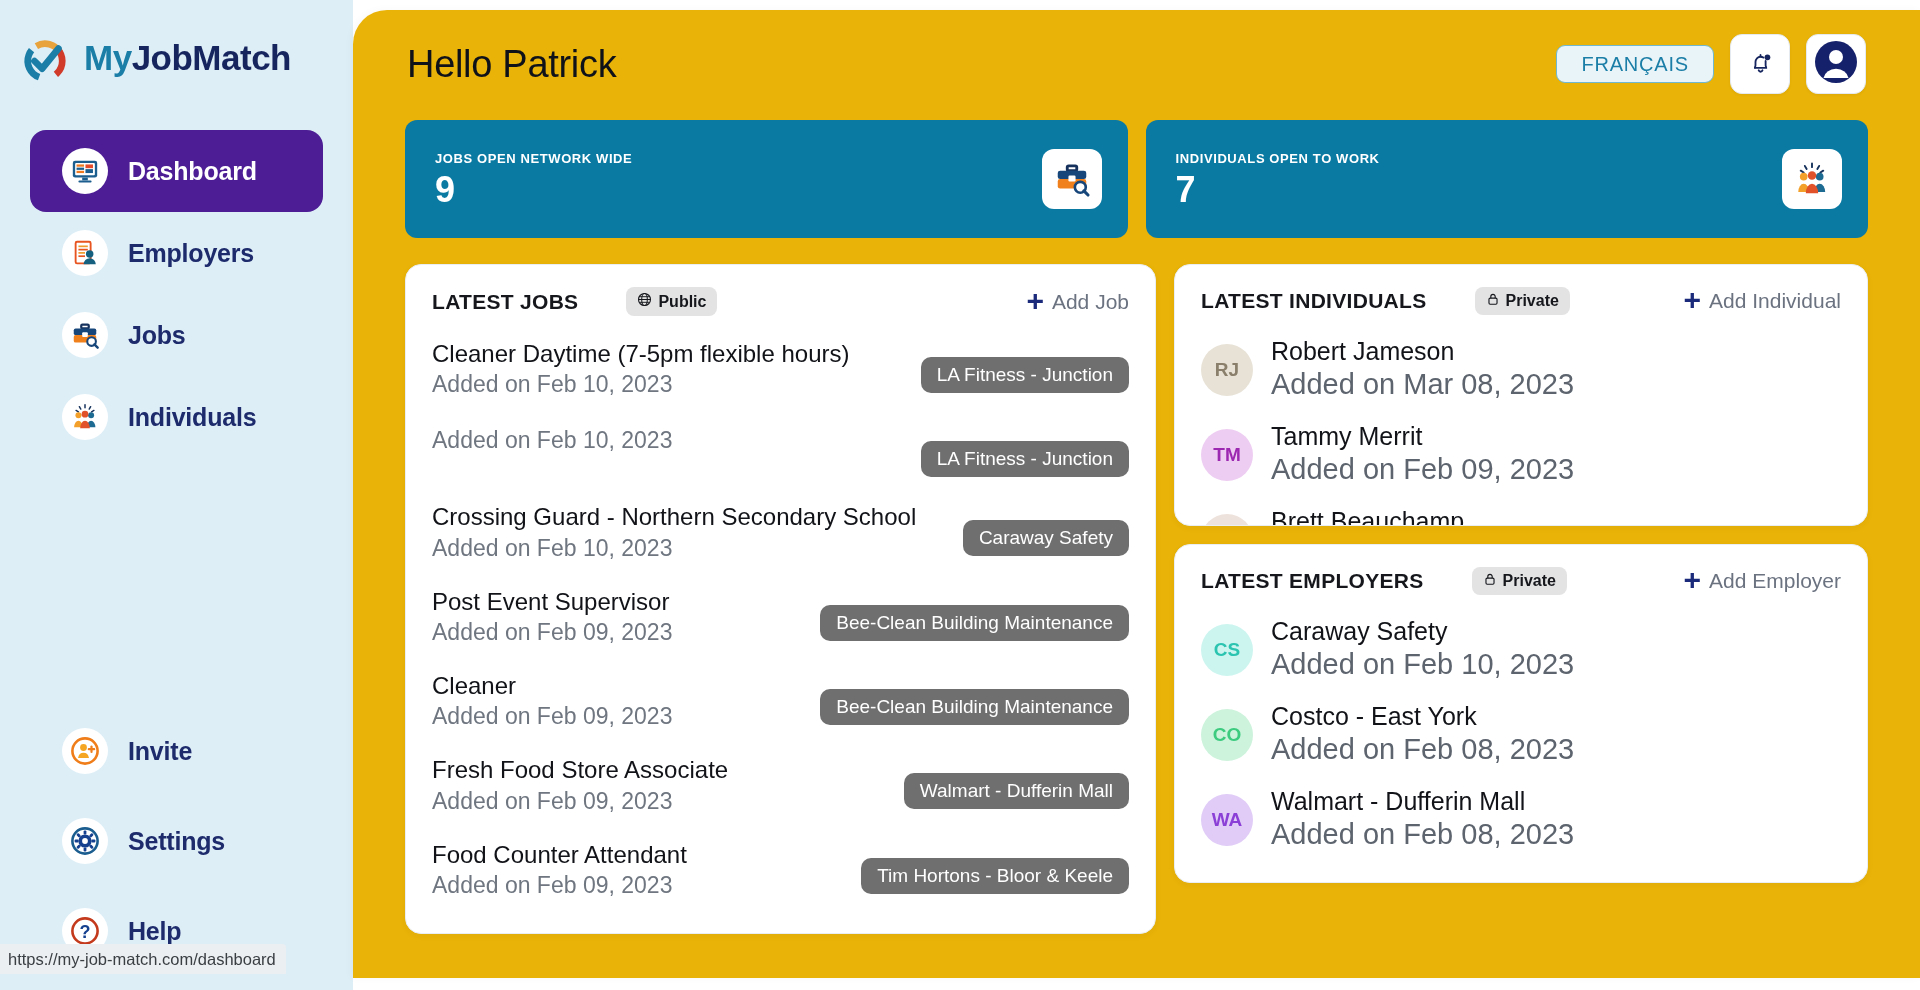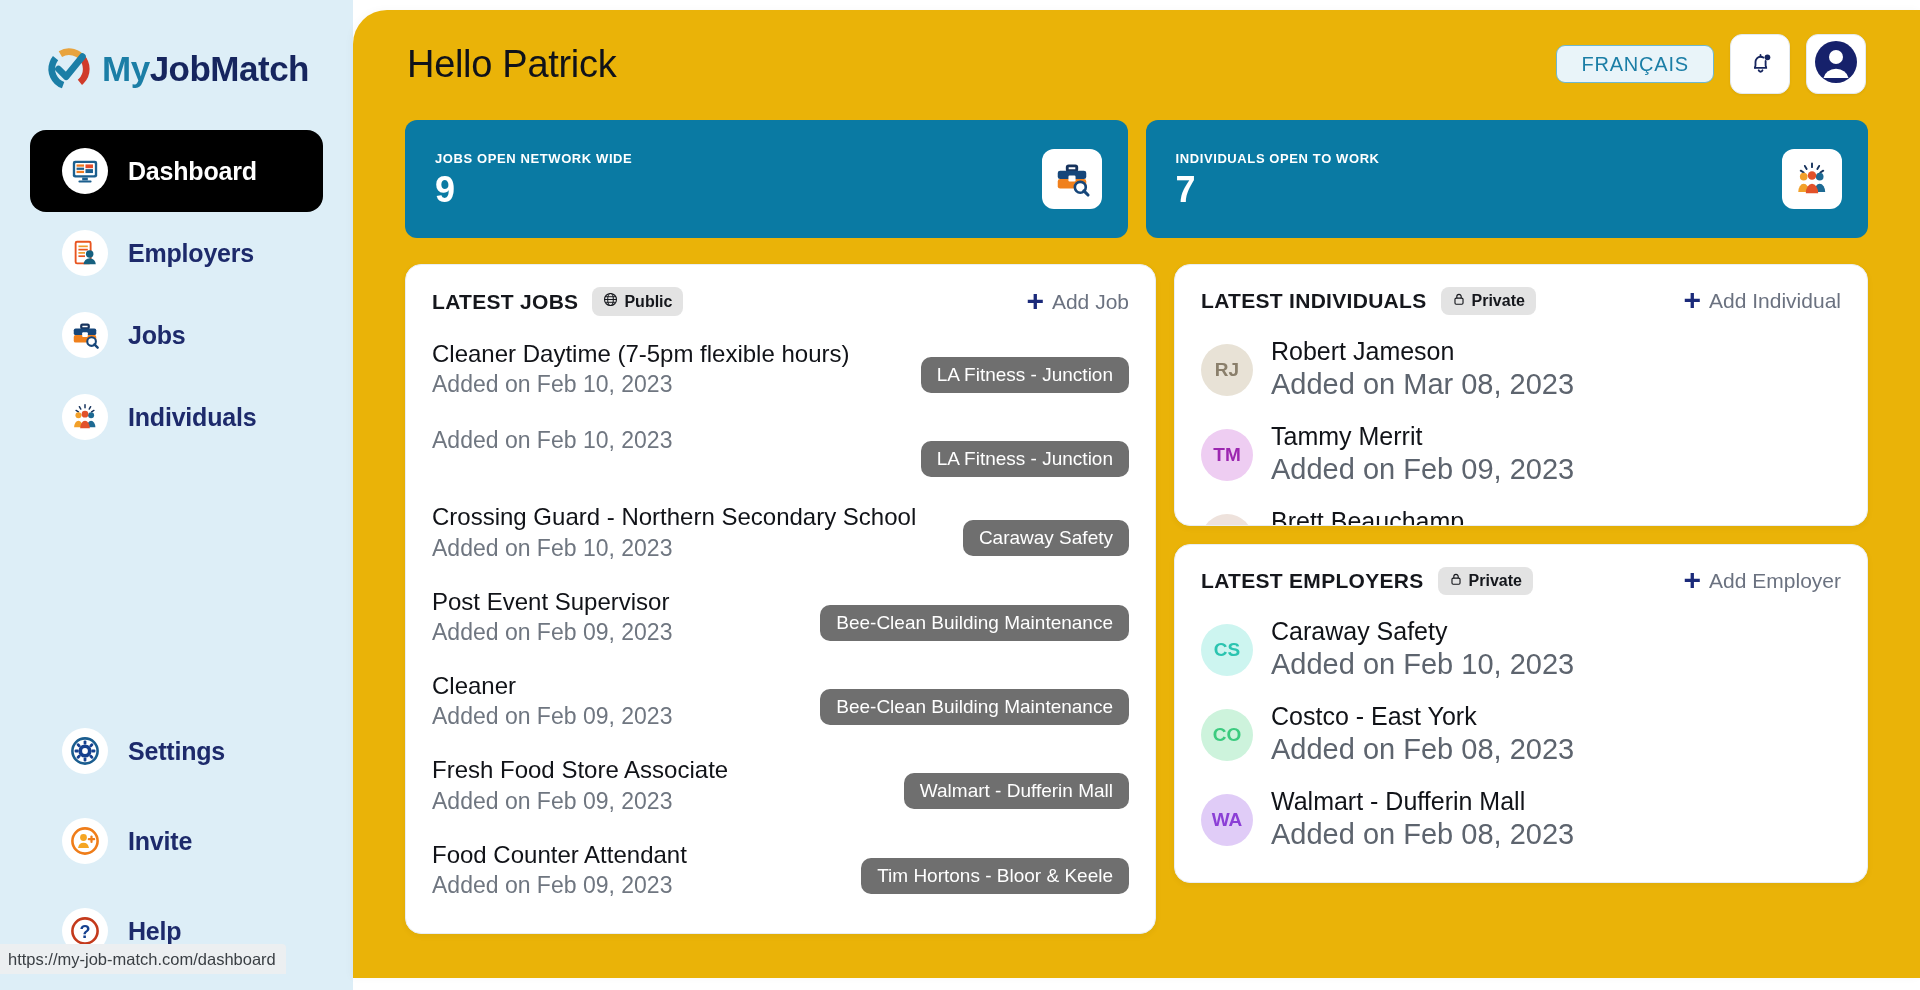--- a/index.html
+++ b/index.html
@@ -20,23 +20,22 @@
   .sidebar {
     width: 353px;
     height: 990px;
     background: #ddeef7;
     position: relative;
     flex: 0 0 353px;
     padding-top: 38px;
   }
   .brand {
     display: flex;
-    align-items: center;
-    gap: 10px;
-    padding-left: 46px;
+    gap: 16px;
+    padding-left: 22px;
     height: 62px;
   }
   .brand-mark { width: 46px; height: 46px; flex: 0 0 46px; }
   .brand-text {
     font-size: 35px;
     font-weight: 700;
     letter-spacing: -0.5px;
     white-space: nowrap;
   }
   .brand-my { color: #1b7ea6; }
@@ -47,21 +46,21 @@
     display: flex;
     align-items: center;
     gap: 20px;
     height: 82px;
     padding-left: 32px;
     margin: 0 30px 0 30px;
     border-radius: 16px;
     cursor: pointer;
   }
   .nav-item.active {
-    background: #000000;
+    background: #4c1d95;
   }
   .nav-label {
     font-size: 25px;
     font-weight: 700;
     color: #1d2a6b;
     letter-spacing: -0.2px;
   }
   .nav-item.active .nav-label { color: #ffffff; }
   .nav-icon {
     width: 46px; height: 46px; flex: 0 0 46px;
@@ -215,20 +214,21 @@
   .vis-badge {
     display: inline-flex;
     align-items: center;
     gap: 6px;
     background: #e3e3e3;
     border-radius: 8px;
     padding: 5px 11px;
     font-size: 16px;
     font-weight: 700;
     color: #15171c;
+    margin-left: 34px;
   }
   .add-link {
     display: inline-flex;
     align-items: center;
     gap: 8px;
     color: #6b7280;
     font-size: 21px;
     cursor: pointer;
     white-space: nowrap;
   }
@@ -386,50 +386,50 @@
           </svg>
         </span>
         <span class="nav-label">Individuals</span>
       </div>
     </nav>
 
     <div class="nav-bottom">
       <div class="nav-item">
         <span class="nav-icon">
           <svg viewBox="0 0 32 32" width="32" height="32">
+            <circle cx="16" cy="16" r="12.6" fill="none" stroke="#ef7d1a" stroke-width="2.6"></circle>
+            <circle cx="14.5" cy="12.5" r="3.4" fill="#f5a623"></circle>
+            <path d="M9 23 a5.6 6.6 0 0 1 11 0z" fill="#f5a623"></path>
+            <g stroke="#ef7d1a" stroke-width="2.2" stroke-linecap="round">
+              <line x1="22.5" y1="11.5" x2="22.5" y2="17"></line>
+              <line x1="19.8" y1="14.2" x2="25.2" y2="14.2"></line>
+            </g>
+          </svg>
+        </span>
+        <span class="nav-label">Invite</span>
+      </div>
+      <div class="nav-item">
+        <span class="nav-icon">
+          <svg viewBox="0 0 32 32" width="32" height="32">
             <circle cx="16" cy="16" r="12.6" fill="none" stroke="#1b5d8f" stroke-width="2.6"></circle>
             <g fill="#15408f">
               <circle cx="16" cy="16" r="6.6"></circle>
               <rect x="14.6" y="5.6" width="2.8" height="4" rx="1"></rect>
               <rect x="14.6" y="22.4" width="2.8" height="4" rx="1"></rect>
               <rect x="5.6" y="14.6" width="4" height="2.8" rx="1"></rect>
               <rect x="22.4" y="14.6" width="4" height="2.8" rx="1"></rect>
               <rect x="8.2" y="8.2" width="2.8" height="4" rx="1" transform="rotate(-45 9.6 10.2)"></rect>
               <rect x="21" y="19.8" width="2.8" height="4" rx="1" transform="rotate(-45 22.4 21.8)"></rect>
               <rect x="21" y="8.2" width="2.8" height="4" rx="1" transform="rotate(45 22.4 10.2)"></rect>
               <rect x="8.2" y="19.8" width="2.8" height="4" rx="1" transform="rotate(45 9.6 21.8)"></rect>
             </g>
             <circle cx="16" cy="16" r="2.9" fill="#fff"></circle>
           </svg>
         </span>
         <span class="nav-label">Settings</span>
-      </div>
-      <div class="nav-item">
-        <span class="nav-icon">
-          <svg viewBox="0 0 32 32" width="32" height="32">
-            <circle cx="16" cy="16" r="12.6" fill="none" stroke="#ef7d1a" stroke-width="2.6"></circle>
-            <circle cx="14.5" cy="12.5" r="3.4" fill="#f5a623"></circle>
-            <path d="M9 23 a5.6 6.6 0 0 1 11 0z" fill="#f5a623"></path>
-            <g stroke="#ef7d1a" stroke-width="2.2" stroke-linecap="round">
-              <line x1="22.5" y1="11.5" x2="22.5" y2="17"></line>
-              <line x1="19.8" y1="14.2" x2="25.2" y2="14.2"></line>
-            </g>
-          </svg>
-        </span>
-        <span class="nav-label">Invite</span>
       </div>
       <div class="nav-item">
         <span class="nav-icon">
           <svg viewBox="0 0 32 32" width="32" height="32">
             <circle cx="16" cy="16" r="12.6" fill="none" stroke="#c43a1c" stroke-width="2.6"></circle>
             <text x="16" y="23.4" text-anchor="middle" font-family="Liberation Sans, sans-serif" font-size="18" font-weight="700" fill="#15408f">?</text>
           </svg>
         </span>
         <span class="nav-label">Help</span>
       </div>

